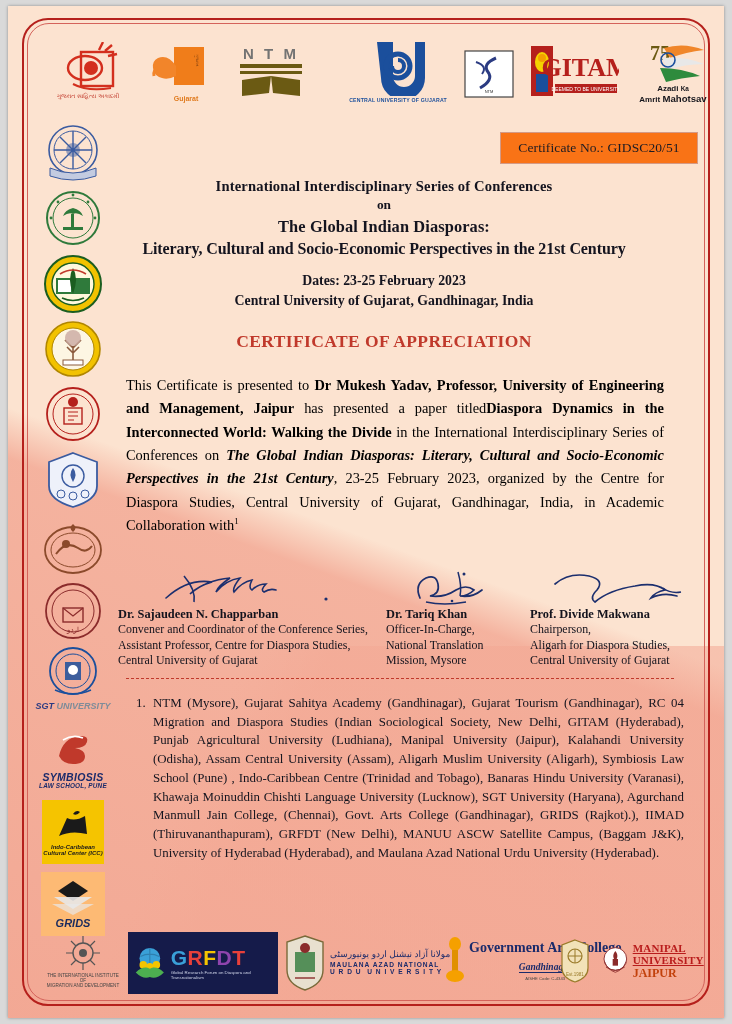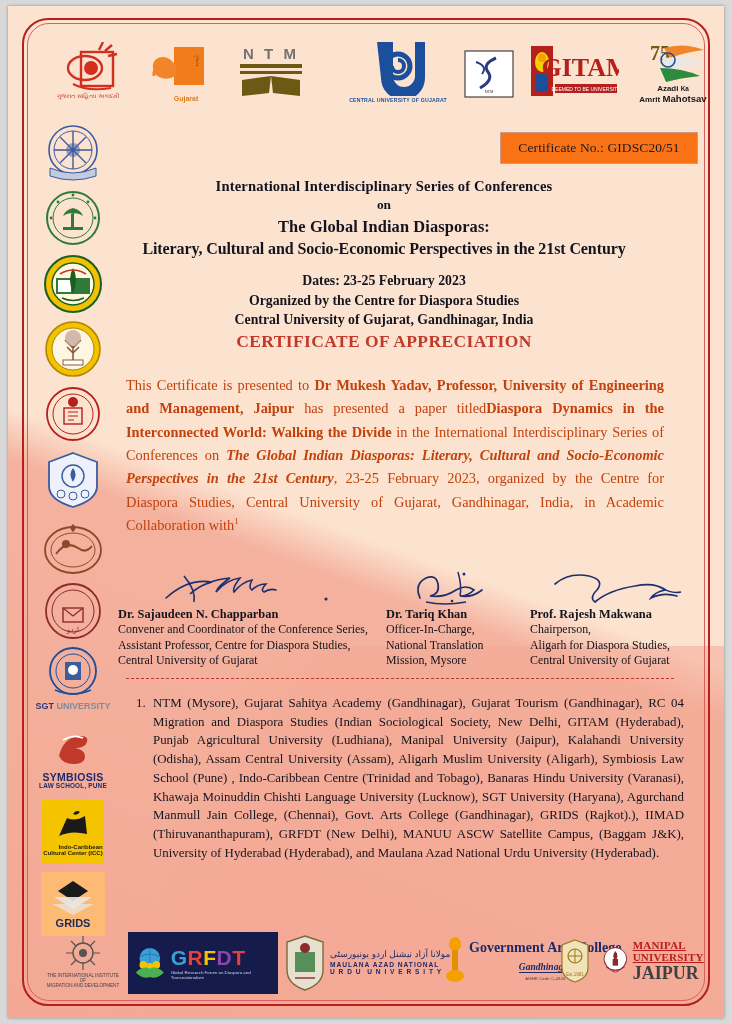--- a/index.html
+++ b/index.html
@@ -67,21 +67,21 @@
   .dates{margin-top:13px;font-size:13.8px;font-weight:bold;line-height:1.42;}
 
   .cert-title{
     position:absolute;left:96px;top:325px;width:560px;text-align:center;
     font-size:17.5px;font-weight:bold;color:#c0392b;letter-spacing:.4px;
   }
 
   
   .body-text{
     position:absolute;left:118px;top:368px;width:538px;
-    font-size:14.4px;line-height:1.62;color:#c2410c;
+    font-size:14.4px;line-height:1.62;color:#000000;
     text-align:justify;text-justify:inter-word;
   }
   .body-text b{font-weight:bold;}
   .body-text i{font-style:italic;font-weight:bold;}
   sup{font-size:9px;vertical-align:super;}
 
   
   .sig-area{position:absolute;left:110px;top:562px;width:560px;height:100px;}
   .sig{position:absolute;text-align:left;color:#13131d;}
   .sig .ink{height:38px;position:relative;}
@@ -99,21 +99,21 @@
     position:absolute;left:128px;top:688px;width:548px;
     font-size:12.9px;line-height:1.45;color:#15151f;
     text-align:justify;
   }
   .footnote .num{position:absolute;left:0;top:0;}
   .footnote .txt{display:block;padding-left:17px;}
 
   
   .sidebar{position:absolute;left:22px;top:118px;width:86px;}
   .sb-item{position:absolute;left:0;width:86px;display:flex;flex-direction:column;align-items:center;}
-  .sb-cap{font-family:"Liberation Sans",sans-serif;text-align:right;line-height:1.05;}
+  .sb-cap{font-family:"Liberation Sans",sans-serif;text-align:center;line-height:1.05;font-style:italic;}
 
   
   .footer{position:absolute;left:24px;top:924px;width:676px;height:72px;}
   .ft{position:absolute;display:flex;align-items:center;}
   .ft .cap{font-family:"Liberation Sans",sans-serif;line-height:1.05;}
 </style>
 </head>
 <body>
 
 <div class="page">
@@ -206,21 +206,20 @@
 
     <div class="certno">Certificate No.: GIDSC20/51</div>
 
     <div class="titles">
       <div class="t1">International Interdisciplinary Series of Conferences</div>
       <div class="t-on">on</div>
       <div class="t2">The Global Indian Diasporas:</div>
       <div class="t3">Literary, Cultural and Socio-Economic Perspectives in the 21st Century</div>
       <div class="dates">
         <div>Dates: 23-25 February 2023</div>
-        <div>Organized by the Centre for Diaspora Studies</div>
         <div>Central University of Gujarat, Gandhinagar, India</div>
       </div>
     </div>
 
     <div class="cert-title">CERTIFICATE OF APPRECIATION</div>
 
     <div class="body-text">
       <span>This Certificate is presented to </span><b>Dr Mukesh Yadav, Professor, University of Engineering and Management, Jaipur</b><span> has presented a paper titled</span><b>Diaspora Dynamics in the Interconnected World: Walking the Divide</b><span> in the International Interdisciplinary Series of Conferences on </span><i>The Global Indian Diasporas: Literary, Cultural and Socio-Economic Perspectives in the 21st Century</i><span>, 23-25 February 2023, organized by the Centre for Diaspora Studies, Central University of Gujarat, Gandhinagar, India, in Academic Collaboration with</span><sup>1</sup>
     </div>
 
@@ -256,21 +255,21 @@
         <div class="rl">Mission, Mysore</div>
       </div>
 
       <div class="sig" style="left:412px;top:0px;width:190px;">
         <div class="ink">
           <svg width="160" height="38" viewBox="0 0 160 38">
             <path d="M10 16 q14-12 34-8 q16 4 8 14 q-8 8 -2 12 q14-12 40-16 q20-4 30 4 q-10 2 -14 8 q12-6 26-2" fill="none" stroke="#1c2f6e" stroke-width="1.7" stroke-linecap="round"></path>
             <path d="M118 20 q8 6 18 4" fill="none" stroke="#1c2f6e" stroke-width="1.5"></path>
           </svg>
         </div>
-        <div class="nm">Prof. Rajesh Makwana</div>
+        <div class="nm">Prof. Divide Makwana</div>
         <div class="rl">Chairperson,</div>
         <div class="rl">Aligarh for Diaspora Studies,</div>
         <div class="rl">Central University of Gujarat</div>
       </div>
     </div>
 
     <div class="divider"></div>
 
     <div class="footnote">
       <span class="num">1.</span>
@@ -482,19 +481,19 @@
       <div class="ft" style="left:570px;top:6px;">
         <svg width="40" height="50" viewBox="0 0 40 50">
           <circle cx="20" cy="22" r="17" fill="#fff" stroke="#8b2b2b" stroke-width="1.4"></circle>
           <path d="M20 10 q-5 6 -2 12 h4 q3-6 -2-12z" fill="#8b2b2b"></path>
           <rect x="16" y="22" width="8" height="10" fill="#8b2b2b"></rect>
           <path d="M6 34 q14 10 28 0" stroke="#8b2b2b" stroke-width="1.4" fill="none"></path>
           <path d="M4 26 q4 12 16 16 M36 26 q-4 12 -16 16" stroke="#8b2b2b" stroke-width="1.2" fill="none"></path>
         </svg>
         <div style="margin-left:4px;">
           <div style="font-family:'Liberation Serif',serif;font-size:11px;font-weight:bold;color:#b91c1c;letter-spacing:.2px;text-decoration:underline;">MANIPAL UNIVERSITY</div>
-          <div style="font-family:'Liberation Serif',serif;font-size:18px;font-weight:bold;color:#404040;">JAIPUR</div>
+          <div style="font-family:'Liberation Serif',serif;font-size:12px;font-weight:bold;color:#c2410c;">JAIPUR</div>
         </div>
       </div>
     </div>
 
   </div>
 </div>
 
 </body></html>

